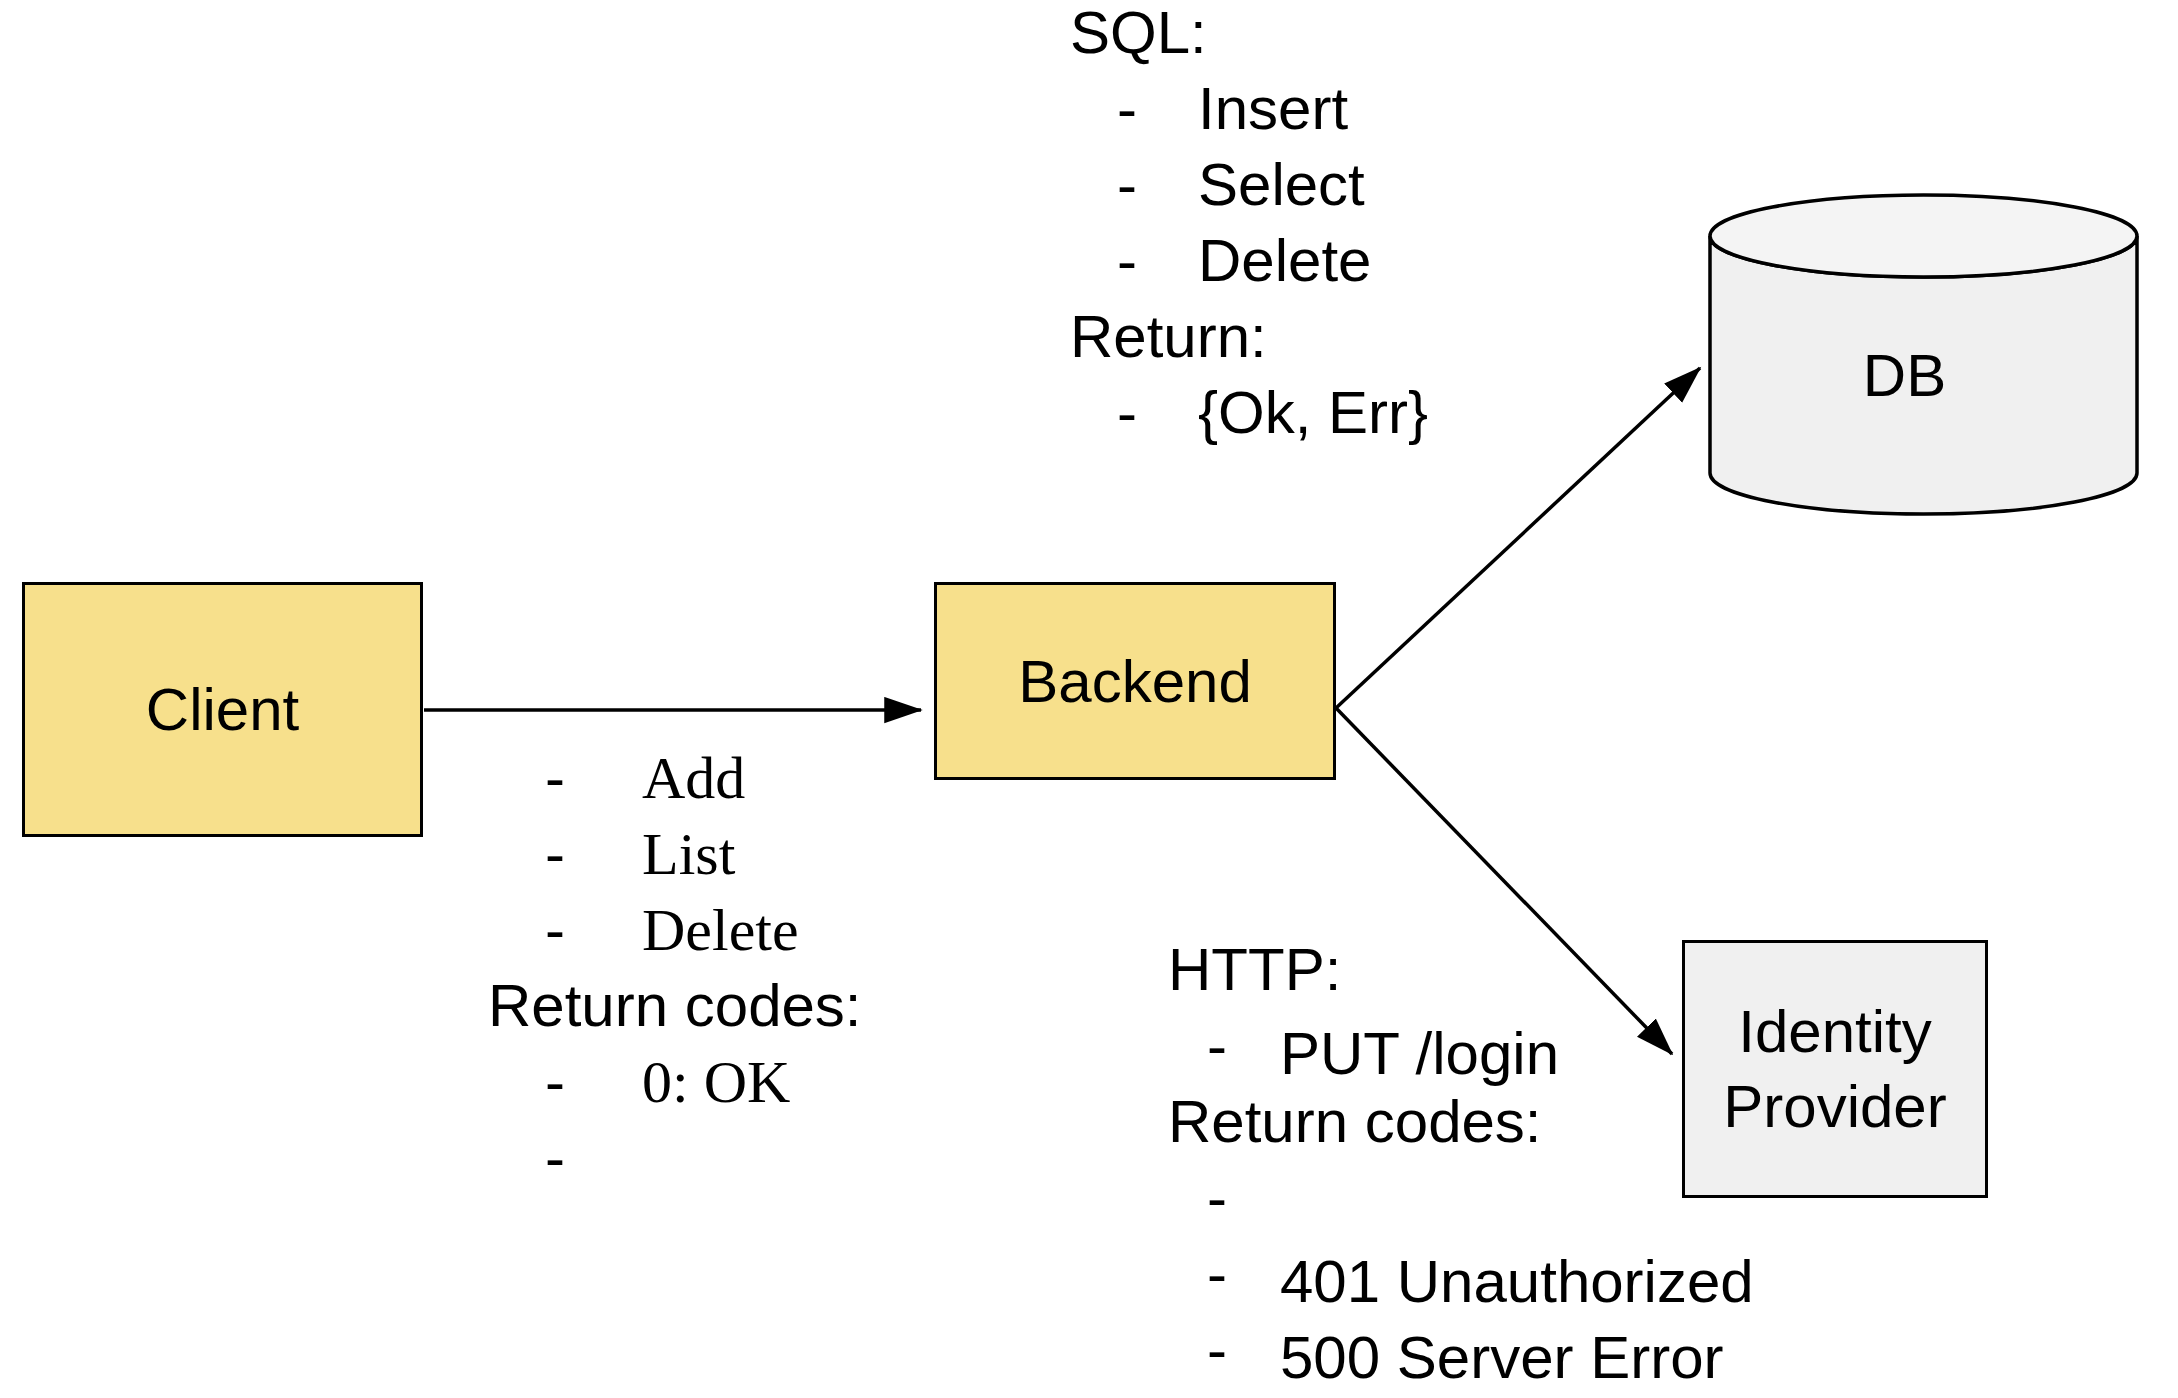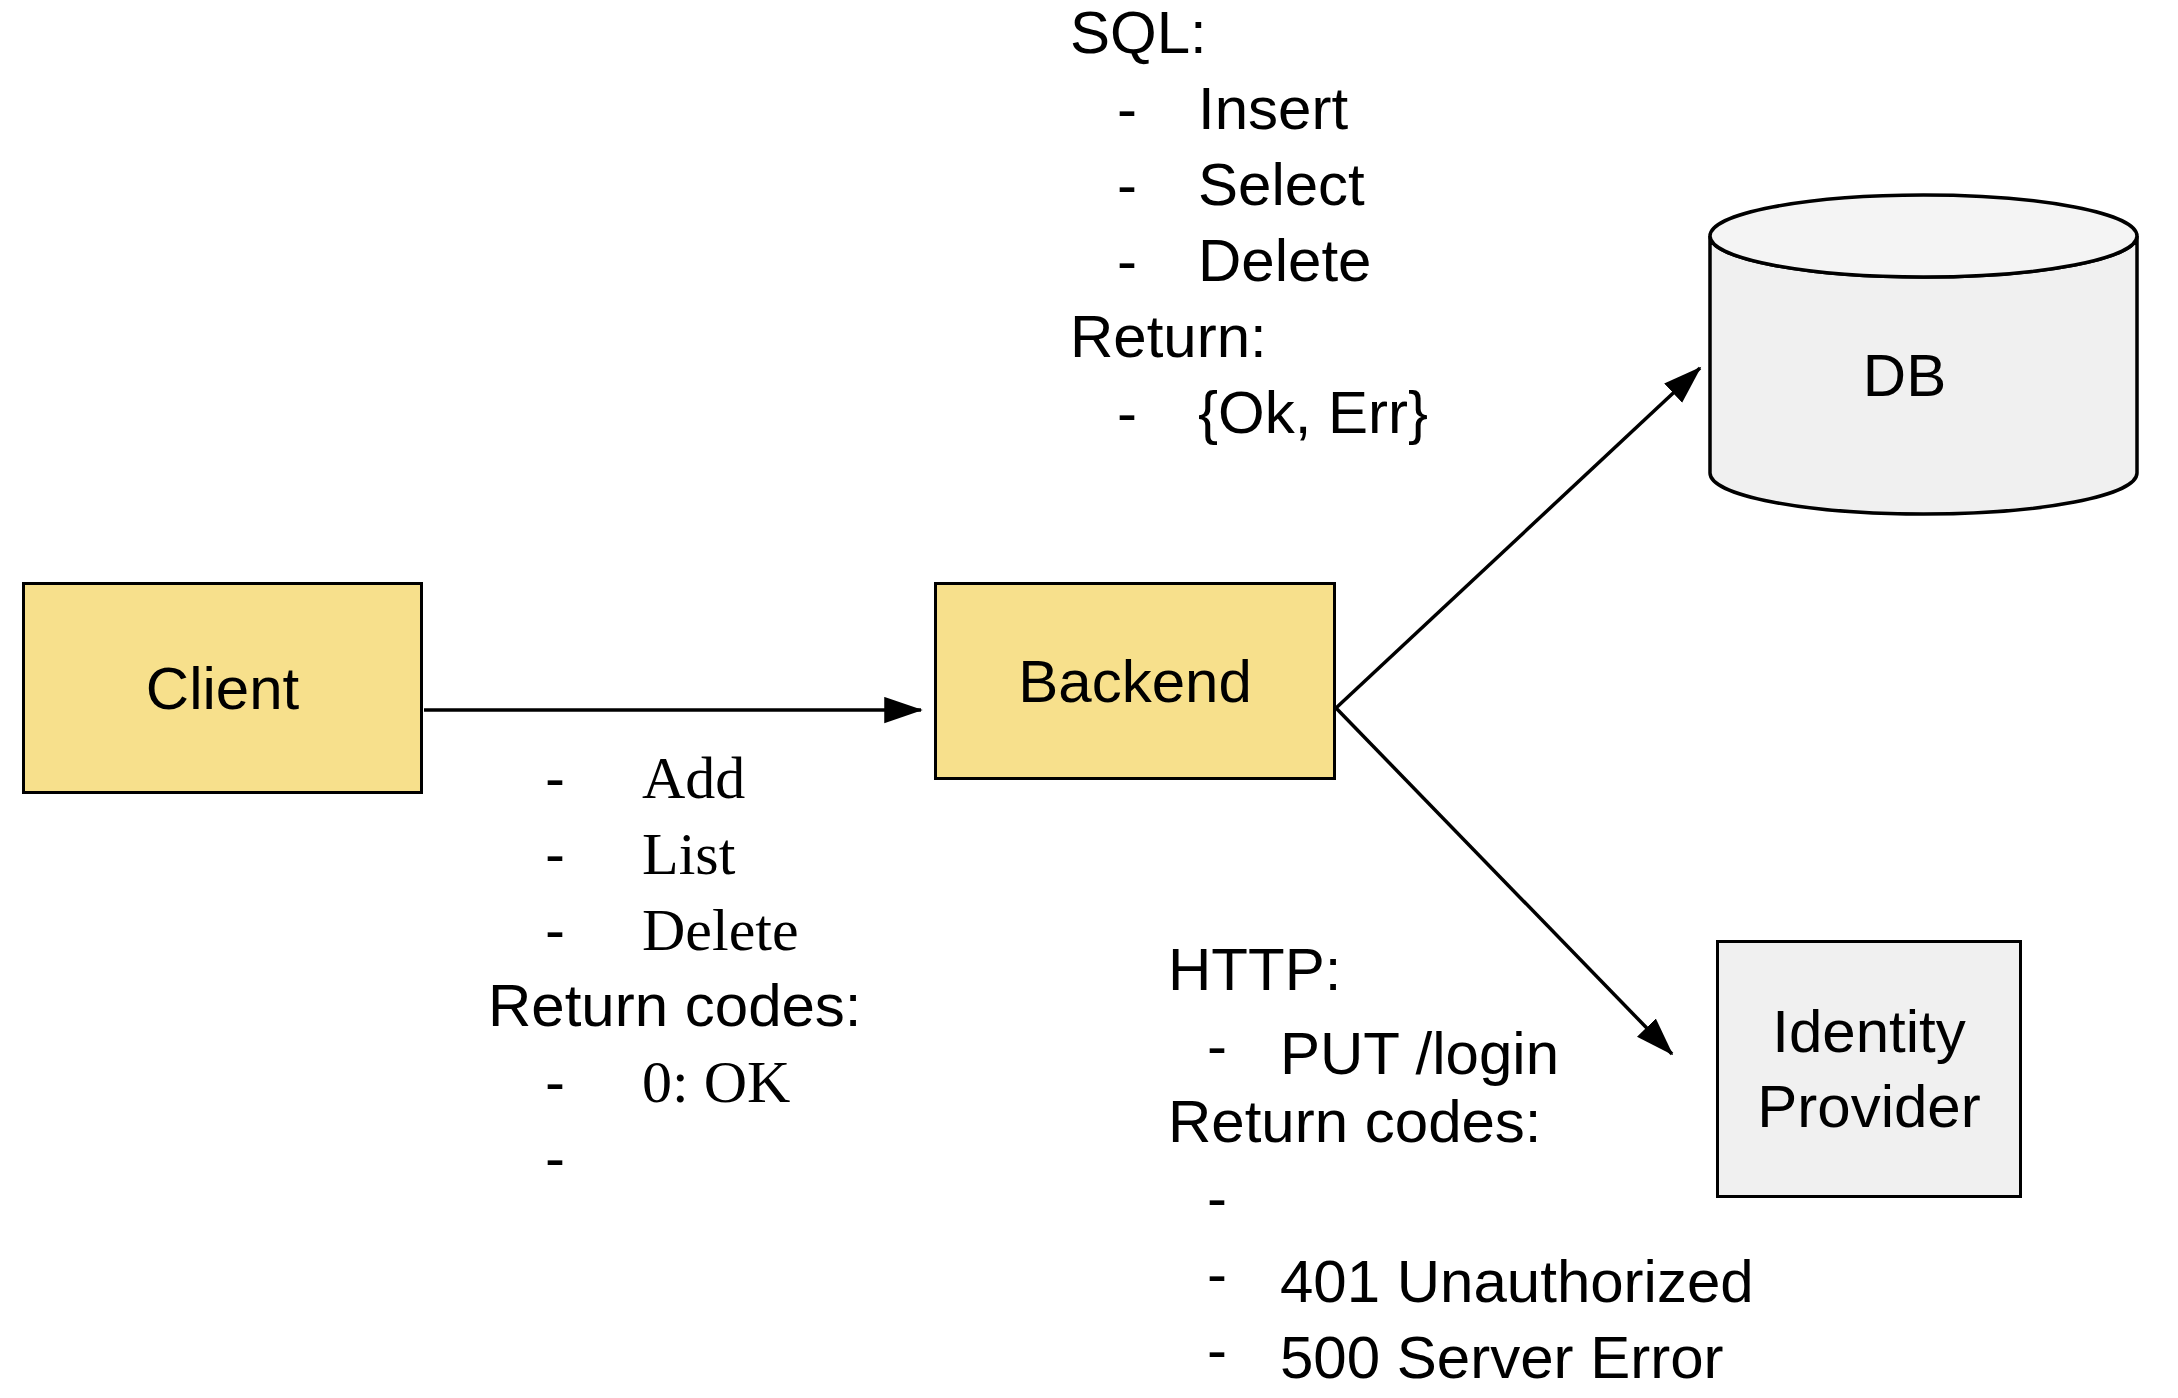--- a/index.html
+++ b/index.html
@@ -15,22 +15,22 @@
 
   .node{
     position:absolute;
     box-sizing:border-box;
     border:3px solid #000;
     display:flex;align-items:center;justify-content:center;
     text-align:center;
     font-size:60px;line-height:75px;
   }
   .node-yellow{background:#f7e08c;}
-  .node-gray{background:#f0f0f0;margin-left:34px;}
-  .node-client{left:22px;top:582px;width:401px;height:212px;}
+  .node-gray{background:#f0f0f0;}
+  .node-client{left:22px;top:582px;width:401px;height:255px;}
   .node-backend{left:934px;top:582px;width:402px;height:198px;}
   .node-idp{left:1682px;top:940px;width:306px;height:258px;padding:0 8px;}
 
   .db-label{
     position:absolute;left:1710px;top:300px;width:389px;height:150px;
     display:flex;align-items:center;justify-content:center;
     font-size:60px;
   }
 
   .note{

